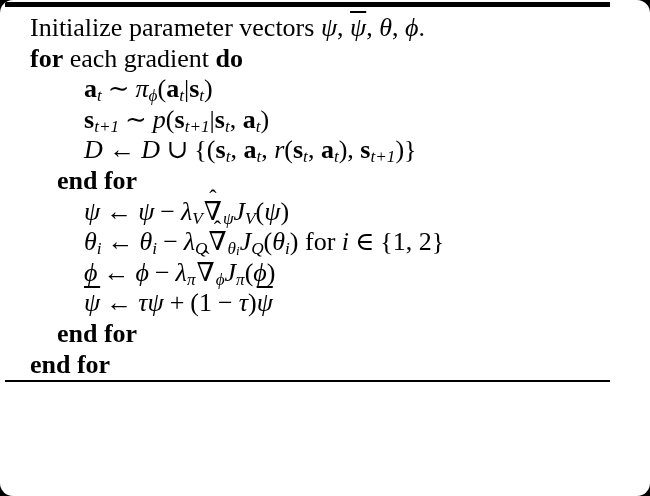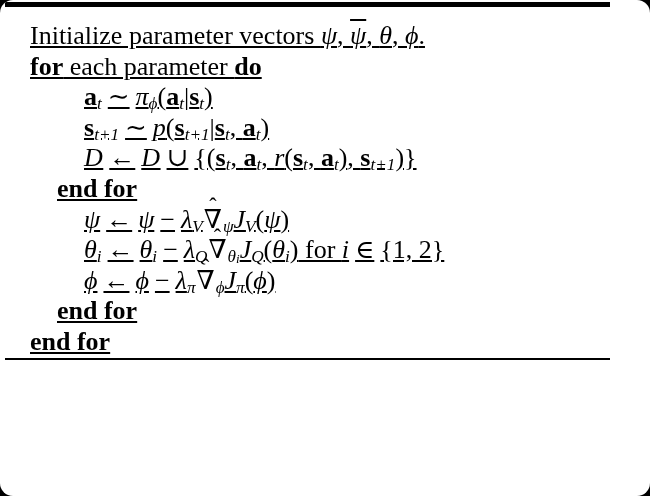--- a/index.html
+++ b/index.html
@@ -36,23 +36,22 @@
   .header {
     font-size: 27px;
     line-height: 34px;
     height: 34px;
     padding-left: 3px;
     white-space: pre;
   }
   .header .label { font-weight: bold; }
   .header .title { margin-left: 7px; }
   .body {
-    padding-top: 14px;
+    padding-top: 6px;
     font-size: 26px;
-    text-decoration: underline;
   }
   .line {
     height: 30.6px;
     line-height: 30.6px;
     white-space: pre;
   }
   .seg-rm  { font-style: normal; }
   .seg-kw  { font-weight: bold; }
   .seg-it  { font-style: italic; }
   .seg-bf  { font-weight: bold; }
@@ -90,26 +89,27 @@
 </style>
 </head>
 <body>
 
 <div class="page">
   <div class="algo">
     <div class="rule thick"></div>
     <div class="rule thin"></div>
     <div class="body" id="algo-body">
         <div class="line" style="padding-left: 25px;"><span class="seg-rm">Initialize parameter vectors </span><span class="seg-it">ψ</span><span class="seg-rm">, </span><span class="seg-bar">ψ</span><span class="seg-rm">, </span><span class="seg-it">θ</span><span class="seg-rm">, </span><span class="seg-it">ϕ</span><span class="seg-rm">.</span></div>
-        <div class="line" style="padding-left: 25px;"><span class="seg-kw">for</span><span class="seg-rm"> each parameter </span><span class="seg-kw">do</span></div>
+        <div class="line" style="padding-left: 25px;"><span class="seg-kw">for</span><span class="seg-rm"> each gradient </span><span class="seg-kw">do</span></div>
         <div class="line" style="padding-left: 79px;"><span class="seg-bf">a</span><span class="seg-sub">t</span><span class="seg-op">∼</span><span class="seg-it">π</span><span class="seg-sub">ϕ</span><span class="seg-rm">(</span><span class="seg-bf">a</span><span class="seg-sub">t</span><span class="seg-rm">|</span><span class="seg-bf">s</span><span class="seg-sub">t</span><span class="seg-rm">)</span></div>
         <div class="line" style="padding-left: 79px;"><span class="seg-bf">s</span><span class="seg-sub">t+1</span><span class="seg-op">∼</span><span class="seg-it">p</span><span class="seg-rm">(</span><span class="seg-bf">s</span><span class="seg-sub">t+1</span><span class="seg-rm">|</span><span class="seg-bf">s</span><span class="seg-sub">t</span><span class="seg-rm">, </span><span class="seg-bf">a</span><span class="seg-sub">t</span><span class="seg-rm">)</span></div>
         <div class="line" style="padding-left: 79px;"><span class="seg-cal">D</span><span class="seg-op">←</span><span class="seg-cal">D</span><span class="seg-op">∪</span><span class="seg-rm">{(</span><span class="seg-bf">s</span><span class="seg-sub">t</span><span class="seg-rm">, </span><span class="seg-bf">a</span><span class="seg-sub">t</span><span class="seg-rm">, </span><span class="seg-it">r</span><span class="seg-rm">(</span><span class="seg-bf">s</span><span class="seg-sub">t</span><span class="seg-rm">, </span><span class="seg-bf">a</span><span class="seg-sub">t</span><span class="seg-rm">)</span><span class="seg-rm">, </span><span class="seg-bf">s</span><span class="seg-sub">t+1</span><span class="seg-rm">)}</span></div>
         <div class="line" style="padding-left: 52px;"><span class="seg-kw">end for</span></div>
         <div class="line" style="padding-left: 79px;"><span class="seg-it">ψ</span><span class="seg-op">←</span><span class="seg-it">ψ</span><span class="seg-op">−</span><span class="seg-it">λ</span><span class="seg-sub">V</span><span class="seg-nabla"><span>∇</span><span class="hat">ˆ</span></span><span class="seg-sub">ψ</span><span class="seg-it">J</span><span class="seg-sub">V</span><span class="seg-rm">(</span><span class="seg-it">ψ</span><span class="seg-rm">)</span></div>
         <div class="line" style="padding-left: 79px;"><span class="seg-it">θ</span><span class="seg-sub">i</span><span class="seg-op">←</span><span class="seg-it">θ</span><span class="seg-sub">i</span><span class="seg-op">−</span><span class="seg-it">λ</span><span class="seg-sub">Q</span><span class="seg-nabla"><span>∇</span><span class="hat">ˆ</span></span><span class="seg-sub">θ</span><span class="seg-sub2">i</span><span class="seg-it">J</span><span class="seg-sub">Q</span><span class="seg-rm">(</span><span class="seg-it">θ</span><span class="seg-sub">i</span><span class="seg-rm">)</span><span class="seg-rm"> for </span><span class="seg-it">i</span><span class="seg-op">∈</span><span class="seg-rm">{1, 2}</span></div>
         <div class="line" style="padding-left: 79px;"><span class="seg-it">ϕ</span><span class="seg-op">←</span><span class="seg-it">ϕ</span><span class="seg-op">−</span><span class="seg-it">λ</span><span class="seg-sub">π</span><span class="seg-nabla"><span>∇</span><span class="hat">ˆ</span></span><span class="seg-sub">ϕ</span><span class="seg-it">J</span><span class="seg-sub">π</span><span class="seg-rm">(</span><span class="seg-it">ϕ</span><span class="seg-rm">)</span></div>
+        <div class="line" style="padding-left: 79px;"><span class="seg-bar">ψ</span><span class="seg-op">←</span><span class="seg-it">τψ</span><span class="seg-op">+</span><span class="seg-rm">(1</span><span class="seg-op">−</span><span class="seg-it">τ</span><span class="seg-rm">)</span><span class="seg-bar">ψ</span></div>
         <div class="line" style="padding-left: 52px;"><span class="seg-kw">end for</span></div>
         <div class="line" style="padding-left: 25px;"><span class="seg-kw">end for</span></div>
       </div>
     <div class="rule thin"></div>
   </div>
 </div>
 
 </body></html>

